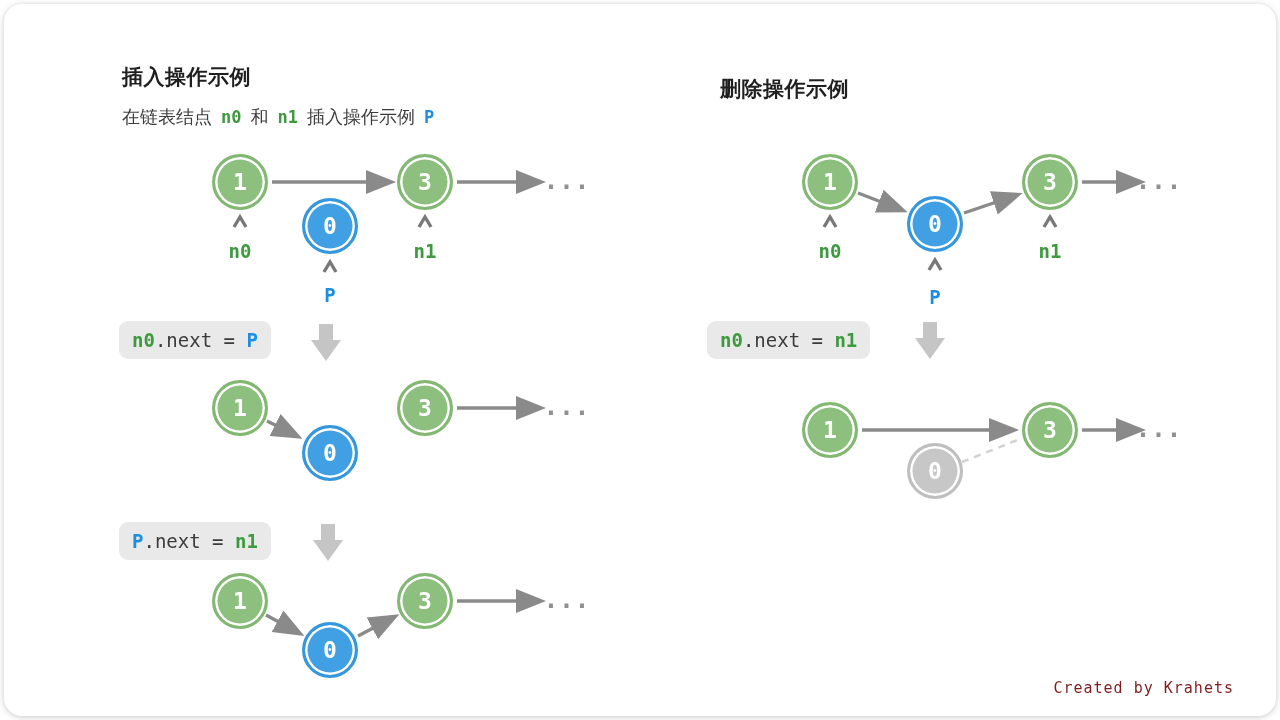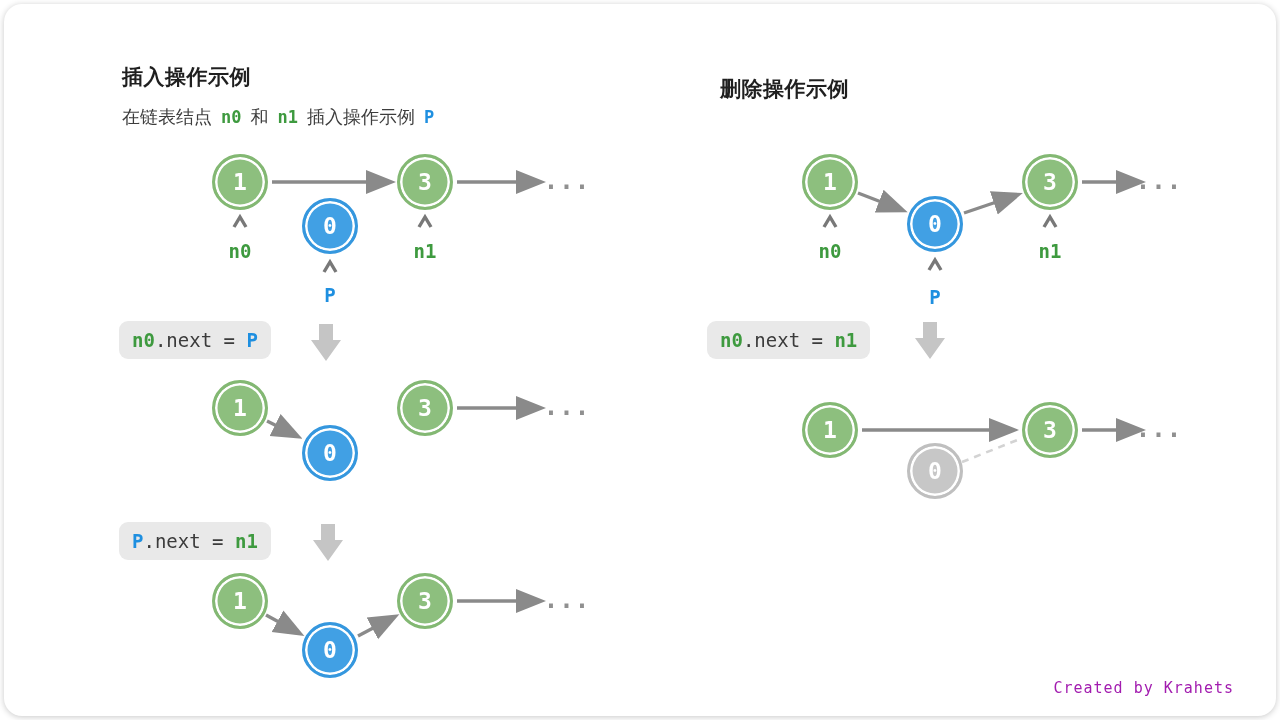--- a/index.html
+++ b/index.html
@@ -74,21 +74,21 @@
   }
   .code-box .cg { color: #3E9A3F; font-weight: bold; }
   .code-box .cb { color: #1E8FE0; font-weight: bold; }
 
   .overlay { position: absolute; inset: 0; width: 1280px; height: 720px; pointer-events: none; }
 
   .footer-credit {
     position: absolute;
     right: 42px; top: 675px;
     font-family: "DejaVu Sans Mono", "Liberation Mono", monospace;
-    font-size: 15px; color: #a21caf; letter-spacing: 1px;
+    font-size: 15px; color: #7f1d1d; letter-spacing: 1px;
   }
 </style>
 </head>
 <body>
 
 <div class="card">
 
   <svg class="overlay" viewBox="0 0 1280 720">
     <defs>
       <marker id="ah" viewBox="0 0 10 8" refX="8" refY="4" markerWidth="9" markerHeight="8" orient="auto">

